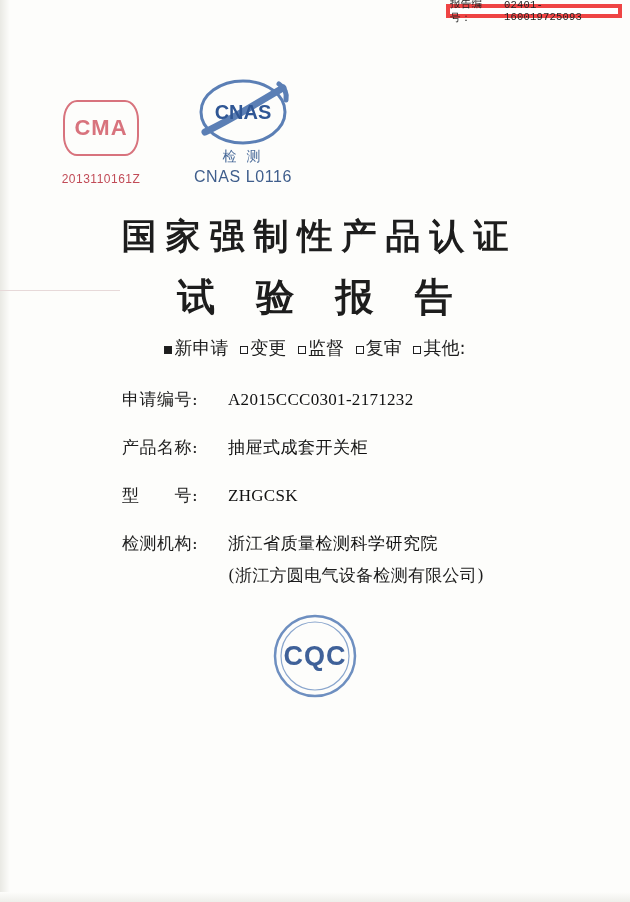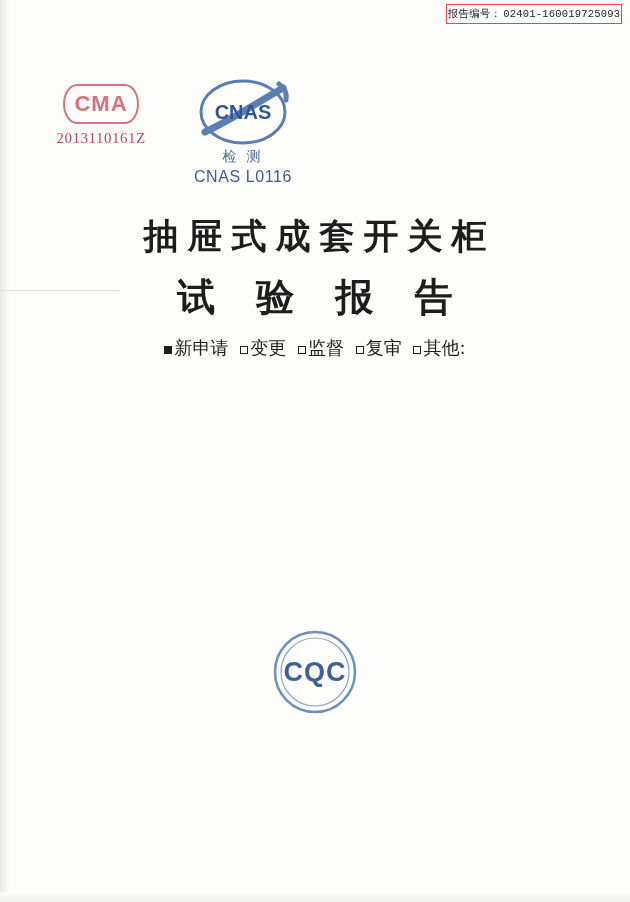--- a/index.html
+++ b/index.html
@@ -43,22 +43,22 @@
     height: 1px;
     background: #e7d9d9;
   }
 
   
   .report-no-box {
     position: absolute;
     top: 4px;
     left: 446px;
     width: 176px;
-    height: 20px;
-    border: 1px solid #ef4444;
+    height: 14px;
+    border: 4px solid #ef4444;
     box-sizing: border-box;
     display: flex;
     align-items: center;
     justify-content: center;
     font-size: 10.5px;
     font-family: "Liberation Sans", sans-serif;
     color: #222;
     letter-spacing: 0.2px;
     background: #fff;
   }
@@ -77,22 +77,22 @@
   
   .cma-wrap {
     position: absolute;
     left: 42px;
     top: 8px;
     width: 118px;
     text-align: center;
   }
   .cma-mark {
     width: 76px;
-    height: 40px;
-    margin: 0 auto;
+    height: 56px;
+    margin: 16px auto;
     position: relative;
     text-decoration: underline;
   }
   .cma-mark .outline {
     position: absolute;
     inset: 0;
     border: 2px solid #d8737d;
     border-radius: 14px / 20px;
     box-sizing: border-box;
   }
@@ -103,22 +103,22 @@
     align-items: center;
     justify-content: center;
     font-family: "Liberation Sans", sans-serif;
     font-weight: bold;
     font-size: 22px;
     letter-spacing: 1px;
     color: #d8737d;
   }
   .cma-code {
     margin-top: 6px;
-    font-family: Liberation Serif, serif;
-    font-size: 15px;
+    font-family: Liberation Sans, sans-serif;
+    font-size: 12px;
     color: #c14b57;
     letter-spacing: 0.5px;
   }
 
   
   .cnas-wrap {
     position: absolute;
     left: 178px;
     top: 0;
     width: 130px;
@@ -234,21 +234,21 @@
     color: #1d1d1d;
     margin-left: 106px;
     margin-top: -16px;
     margin-bottom: 24px;
     letter-spacing: 0.3px;
   }
 
   
   .cqc-wrap {
     position: absolute;
-    top: 624px;
+    top: 608px;
     left: 0;
     width: 630px;
     text-align: center;
   }
 
   .spacer-bottom {
     position: absolute;
     bottom: 0; left: 0; right: 0; height: 1px;
   }
 </style>
@@ -284,31 +284,55 @@
           <path d="M88 8 C 94 12, 96 18, 95 24" fill="none" stroke="#5b7fb5" stroke-width="5" stroke-linecap="round"></path>
           <text x="52" y="43" text-anchor="middle" font-family="Liberation Sans, sans-serif" font-size="20" font-weight="bold" fill="#2f5694">CNAS</text>
         </svg>
       </div>
       <div class="cnas-sub">检 测</div>
       <div class="cnas-id">CNAS L0116</div>
     </div>
 
   </div>
 
-  <div class="title-main">抽屉式成套开关柜</div>
+  <div class="title-main">国家强制性产品认证</div>
   <div class="title-sub">试 验 报 告</div>
 
   <div class="checkrow">
     <span class="opt"><span class="box checked"></span><span>新申请</span></span>
     <span class="opt"><span class="box"></span><span>变更</span></span>
     <span class="opt"><span class="box"></span><span>监督</span></span>
     <span class="opt"><span class="box"></span><span>复审</span></span>
     <span class="opt"><span class="box"></span><span>其他:</span></span>
   </div>
 
+  <div class="fields">
+
+    <div class="field-row">
+      <div class="field-label">申请编号:</div>
+      <div class="field-value">A2015CCC0301-2171232</div>
+    </div>
+
+    <div class="field-row">
+      <div class="field-label">产品名称:</div>
+      <div class="field-value cjk">抽屉式成套开关柜</div>
+    </div>
+
+    <div class="field-row">
+      <div class="field-label">型　　号:</div>
+      <div class="field-value">ZHGCSK</div>
+    </div>
+
+    <div class="field-row">
+      <div class="field-label">检测机构:</div>
+      <div class="field-value cjk">浙江省质量检测科学研究院</div>
+    </div>
+    <div class="field-second-line">(浙江方圆电气设备检测有限公司)</div>
+
+  </div>
 
   <div class="cqc-wrap">
     <svg width="96" height="96" viewBox="0 0 96 96">
       <circle cx="48" cy="48" r="40" fill="none" stroke="#6e8fc0" stroke-width="2.5"></circle>
       <circle cx="48" cy="48" r="34" fill="none" stroke="#8aa6cd" stroke-width="1.2"></circle>
       <text x="48" y="57" text-anchor="middle" font-family="Liberation Sans, sans-serif" font-size="27" font-weight="bold" fill="#3f6199" letter-spacing="1">CQC</text>
     </svg>
   </div>
 
   <div class="spacer-bottom"></div>

